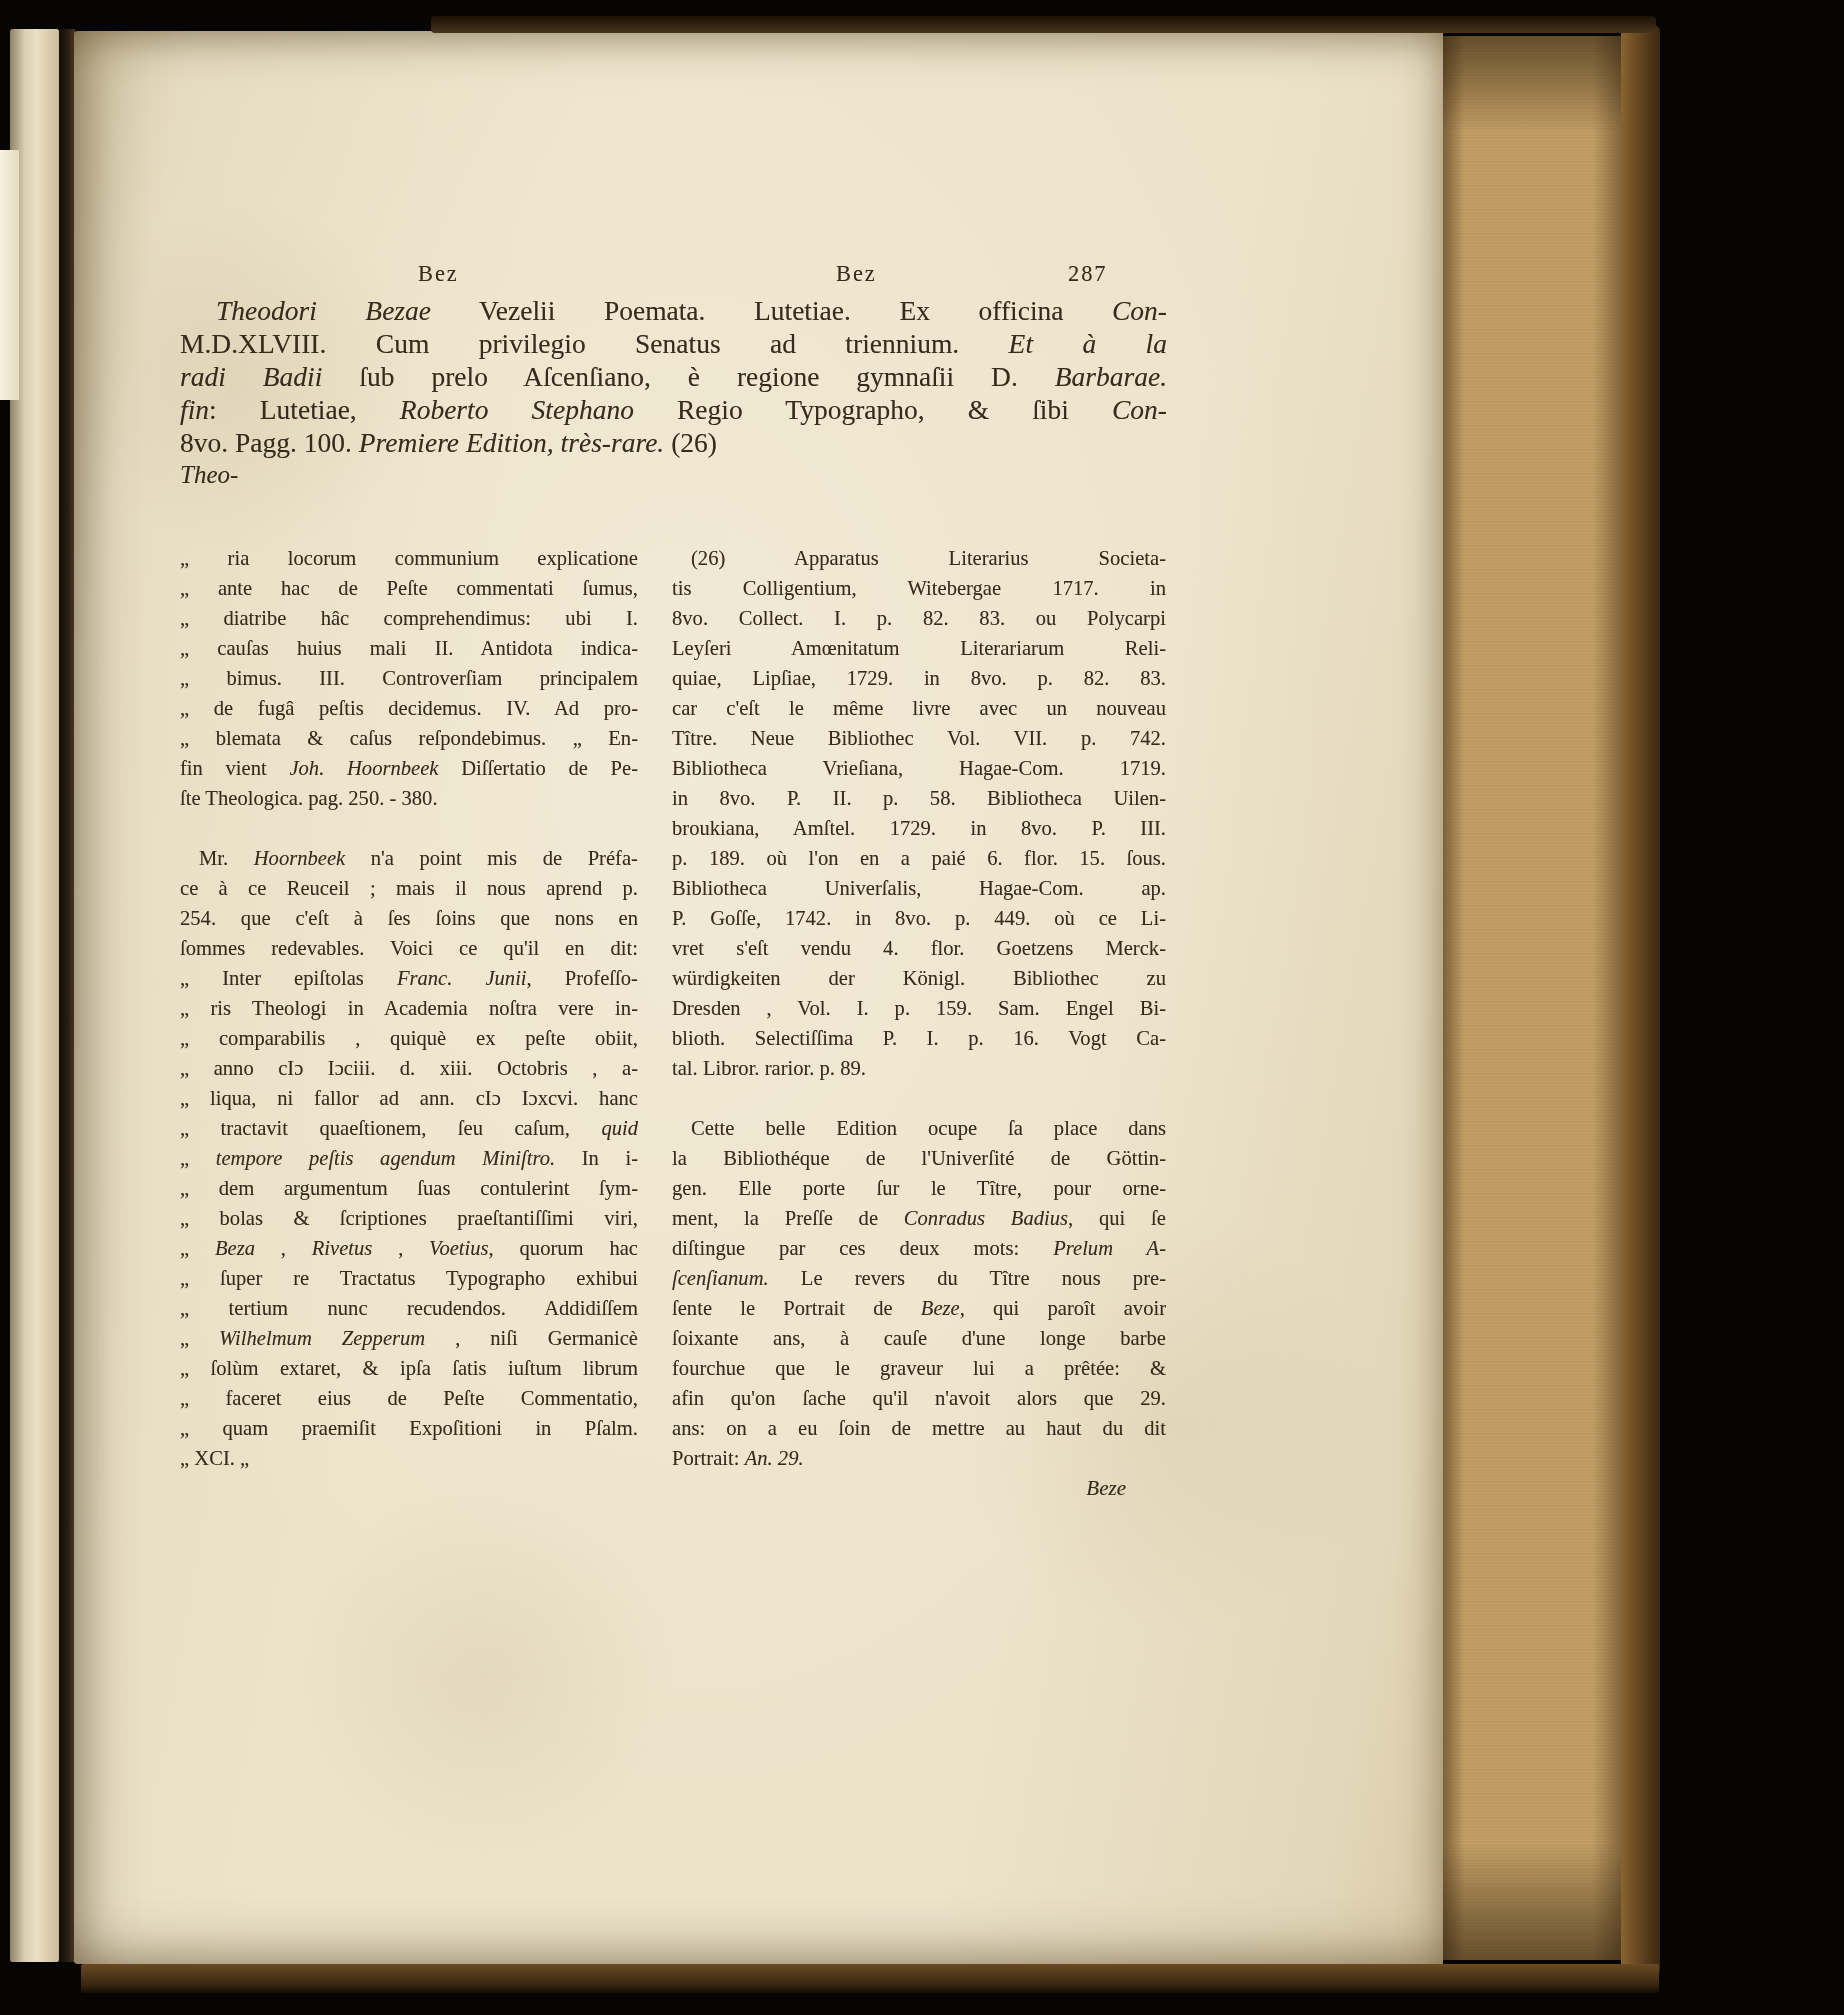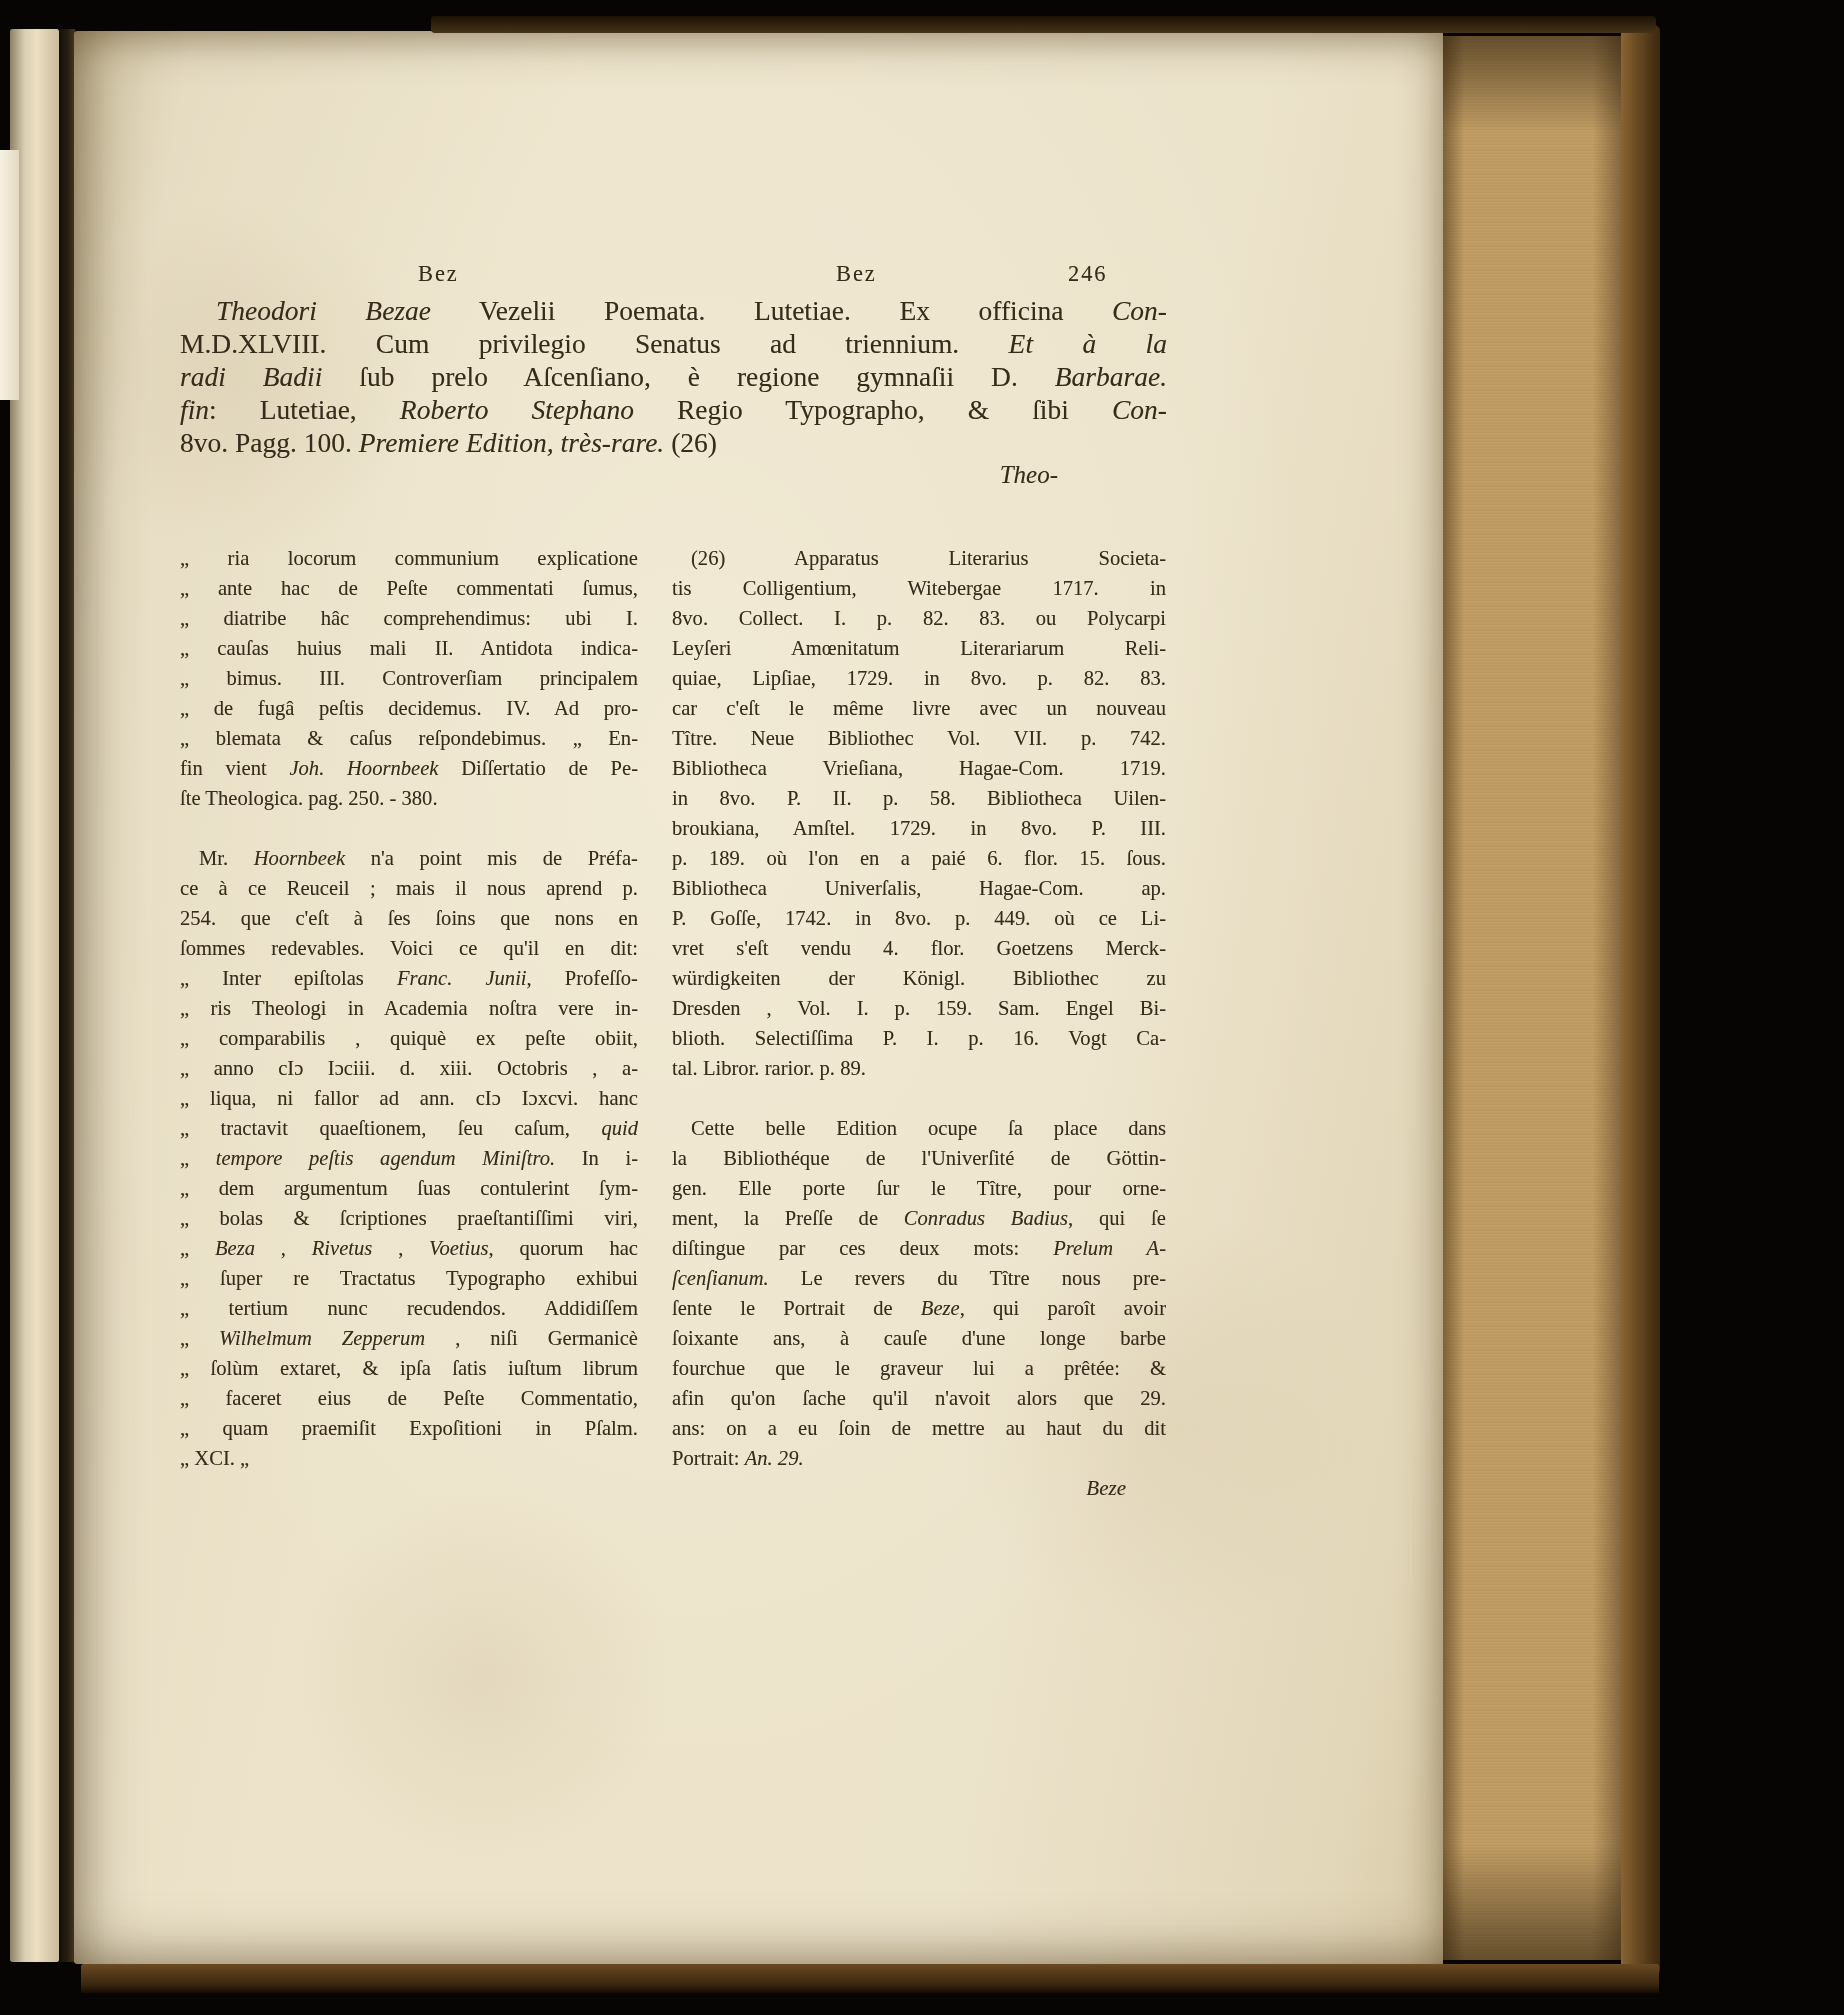--- a/index.html
+++ b/index.html
@@ -74,21 +74,21 @@
   .rh-left{left:238px;}
   .rh-mid{left:656px;}
   .rh-page{left:888px;letter-spacing:1.3px;}
   .lead{margin-top:16px;}
   .lead .tl{font-size:27.5px;line-height:33px;}
   .lead .tl.ind{text-indent:36px;}
   .tl{text-align:justify;text-align-last:justify;}
   .tl.end{text-align-last:left;}
   .tl.gap{margin-top:30px;}
   .catchword-top{
-    height:31px;line-height:31px;text-align:right;padding-right:109px;
+    height:31px;line-height:31px;padding-right:109px;
     font-style:italic;font-size:25px;
   }
   .columns{display:flex;margin-top:53px;}
   .col .tl{font-size:20.6px;line-height:30px;}
   .col .tl.ind{text-indent:19px;}
   .col-left{width:458px;font-family:Liberation Serif, serif;}
   .col-right{width:494px;margin-left:34px;}
   .catchword-bottom{
     box-sizing:border-box;width:100%;text-align:right;padding-right:41px;
     font-style:italic;font-size:21px;line-height:30px;
@@ -101,21 +101,21 @@
 <div class="left-sliver"></div>
 <div class="paper-scrap"></div>
 <div class="gutter-shadow"></div>
 
 <div class="page">
   <div class="text-area">
 
     <div class="running-head">
       <span class="rh rh-left">Bez</span>
       <span class="rh rh-mid">Bez</span>
-      <span class="rh rh-page">246</span>
+      <span class="rh rh-page">287</span>
     </div>
 
     <div class="lead" id="lead">
         <div class="tl ind"><span class="it">Theodori Bezae</span><span> Vezelii Poemata. Lutetiae. Ex officina </span><span class="it">Con-</span></div>
         <div class="tl"><span>M.D.XLVIII. Cum privilegio Senatus ad triennium.  </span><span class="it">Et à la</span></div>
         <div class="tl"><span class="it">radi Badii</span><span> ſub prelo Aſcenſiano, è regione gymnaſii D. </span><span class="it">Barbarae.</span></div>
         <div class="tl"><span class="it">fin</span><span>: Lutetiae, </span><span class="it">Roberto Stephano</span><span> Regio Typographo, &amp; ſibi </span><span class="it">Con-</span></div>
         <div class="tl end"><span>8vo. Pagg. 100.  </span><span class="it">Premiere Edition, très-rare.</span><span> (26)</span></div>
       </div>
 

